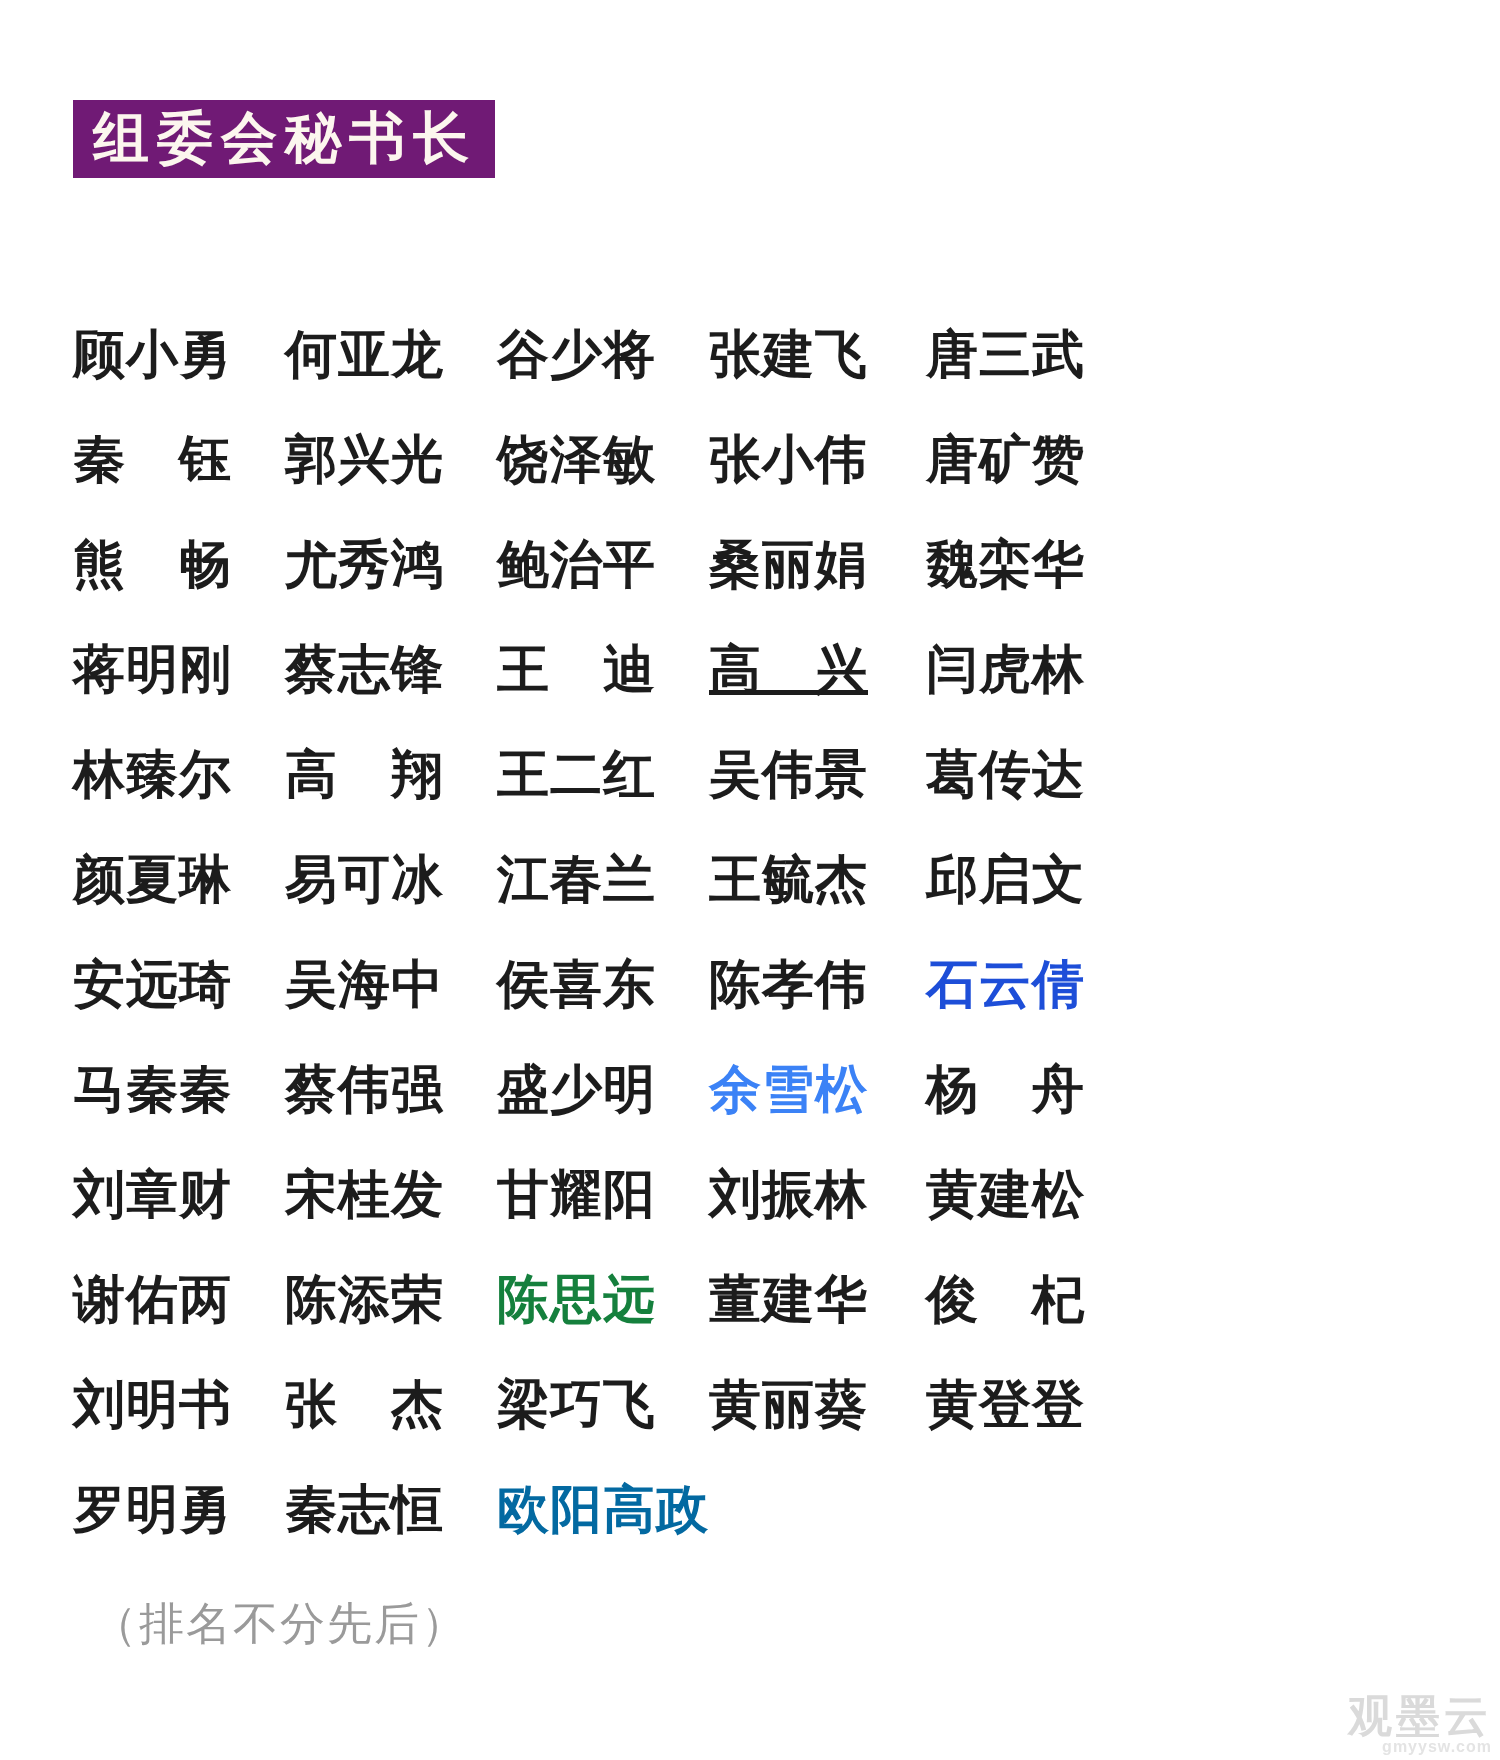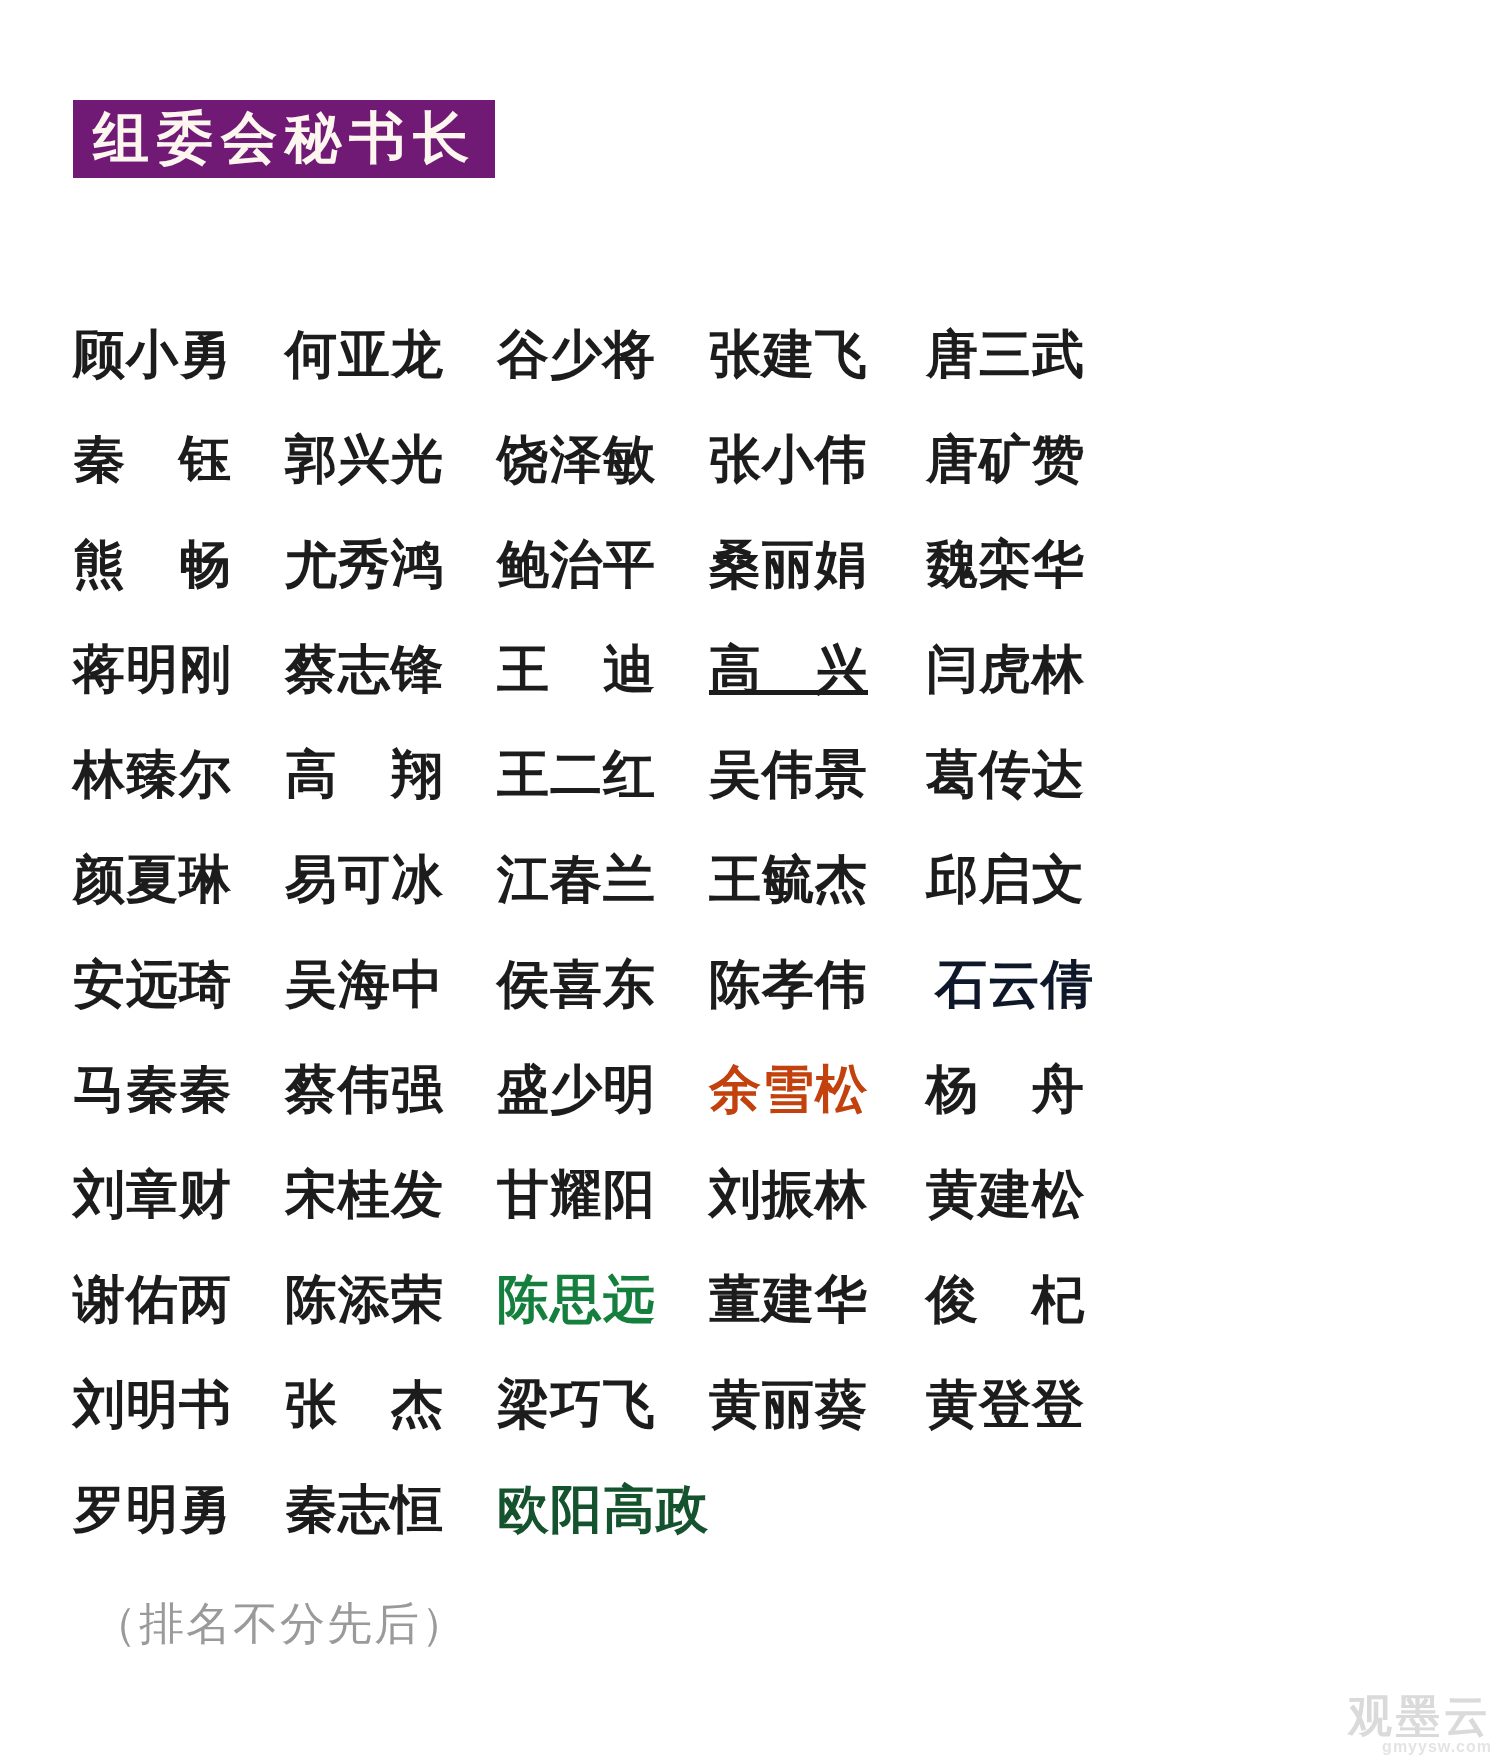--- a/index.html
+++ b/index.html
@@ -128,27 +128,27 @@
         <div class="name-cell" style="color: rgb(28, 28, 28);">易可冰</div>
         <div class="name-cell" style="color: rgb(28, 28, 28);">江春兰</div>
         <div class="name-cell" style="color: rgb(28, 28, 28);">王毓杰</div>
         <div class="name-cell" style="color: rgb(28, 28, 28);">邱启文</div>
       </div>
       <div class="roster-row">
         <div class="name-cell" style="color: rgb(28, 28, 28);">安远琦</div>
         <div class="name-cell" style="color: rgb(28, 28, 28);">吴海中</div>
         <div class="name-cell" style="color: rgb(28, 28, 28);">侯喜东</div>
         <div class="name-cell" style="color: rgb(28, 28, 28);">陈孝伟</div>
-        <div class="name-cell" style="color: #0f172a; margin-left: 9px;">石云倩</div>
+        <div class="name-cell" style="color: #1d4ed8;">石云倩</div>
       </div>
       <div class="roster-row">
         <div class="name-cell" style="color: rgb(28, 28, 28);">马秦秦</div>
         <div class="name-cell" style="color: rgb(28, 28, 28);">蔡伟强</div>
         <div class="name-cell" style="color: rgb(28, 28, 28);">盛少明</div>
-        <div class="name-cell" style="color: #c2410c;">余雪松</div>
+        <div class="name-cell" style="color: #3b82f6;">余雪松</div>
         <div class="name-cell" style="color: rgb(28, 28, 28);">杨　舟</div>
       </div>
       <div class="roster-row">
         <div class="name-cell" style="color: rgb(28, 28, 28);">刘章财</div>
         <div class="name-cell" style="color: rgb(28, 28, 28);">宋桂发</div>
         <div class="name-cell" style="color: rgb(28, 28, 28);">甘耀阳</div>
         <div class="name-cell" style="color: rgb(28, 28, 28);">刘振林</div>
         <div class="name-cell" style="color: rgb(28, 28, 28);">黄建松</div>
       </div>
       <div class="roster-row">
@@ -161,21 +161,21 @@
       <div class="roster-row">
         <div class="name-cell" style="color: rgb(28, 28, 28);">刘明书</div>
         <div class="name-cell" style="color: rgb(28, 28, 28);">张　杰</div>
         <div class="name-cell" style="color: rgb(28, 28, 28);">梁巧飞</div>
         <div class="name-cell" style="color: rgb(28, 28, 28);">黄丽葵</div>
         <div class="name-cell" style="color: rgb(28, 28, 28);">黄登登</div>
       </div>
       <div class="roster-row">
         <div class="name-cell" style="color: rgb(28, 28, 28);">罗明勇</div>
         <div class="name-cell" style="color: rgb(28, 28, 28);">秦志恒</div>
-        <div class="name-cell" style="color: #14532d;">欧阳高政</div>
+        <div class="name-cell" style="color: #0369a1;">欧阳高政</div>
       </div>
     </div>
 
   <div class="footer-note" style="color: rgb(154, 154, 154);">（排名不分先后）</div>
 
   <div class="watermark">
     <span class="watermark-title" style="color: rgb(218, 218, 218);">观墨云</span>
     <span class="watermark-subtitle" style="color: rgb(228, 228, 228);">gmyysw.com</span>
   </div>
 

